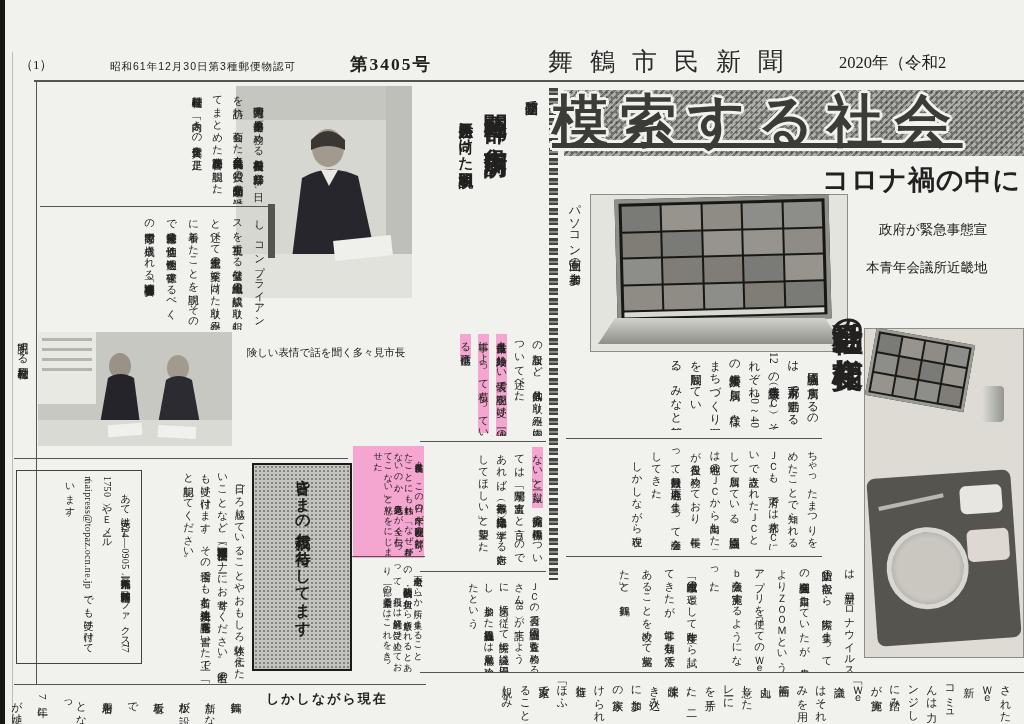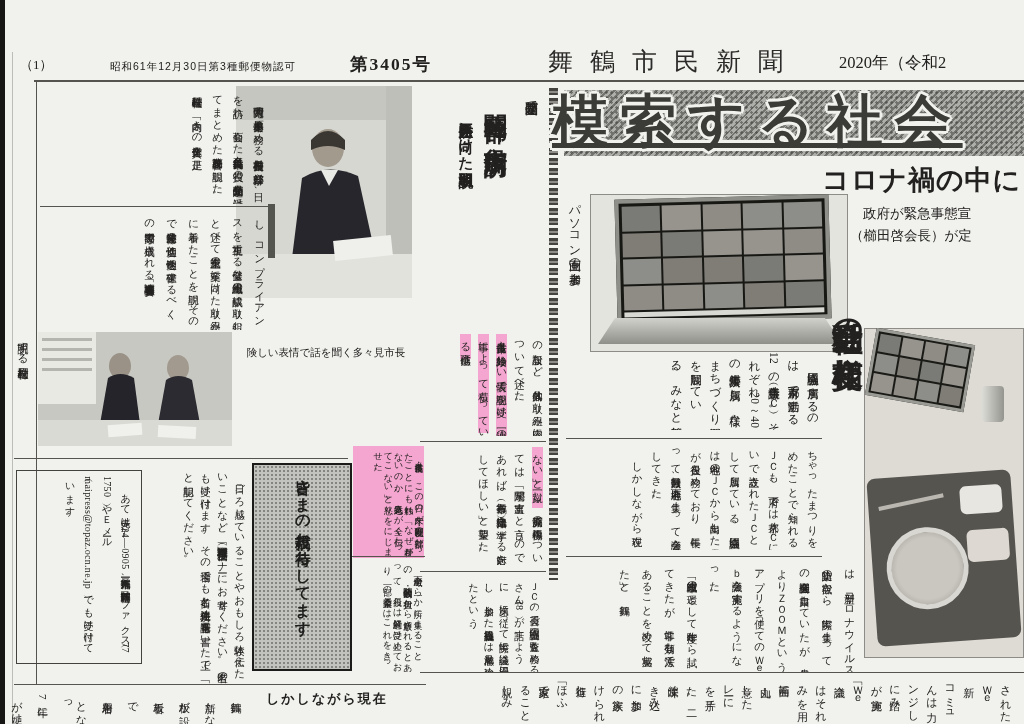--- a/index.html
+++ b/index.html
@@ -25,21 +25,21 @@
     text-shadow:-2px -2px 0 #f1f1ee,2px -2px 0 #f1f1ee,-2px 2px 0 #f1f1ee,2px 2px 0 #f1f1ee,
       0 -3px 0 #f1f1ee,0 3px 0 #f1f1ee,-3px 0 0 #f1f1ee,3px 0 0 #f1f1ee;}
   .chain{background:repeating-linear-gradient(180deg,#45433f 0 3px,#8f8d88 3px 5px,#45433f 5px 7px,rgba(0,0,0,0) 7px 10px);}
   .halftone-box{border:2px solid #1b1b19;background-color:#c2c2be;
     background-image:radial-gradient(rgba(70,70,68,.5) 1px,rgba(0,0,0,0) 1.4px);background-size:4px 4px;}
   .photo{background:#d5d5d0;overflow:hidden;box-shadow:0 0 0 1px #8e8c87 inset;}
   .grid{display:grid;gap:2px;}
   .grid>div{min-width:0;min-height:0;}
   .frag-strip{display:flex;justify-content:space-between;overflow:hidden;}
   .frag-strip span{writing-mode:vertical-rl;text-orientation:mixed;font-size:11px;line-height:13px;}
-  .intro p{margin:0;font-size:13.5px;line-height:21.5px;white-space:nowrap;overflow:hidden;}
+  .intro p{margin:16px;font-size:13.5px;line-height:21.5px;white-space:nowrap;overflow:hidden;}
   .intro p:first-child{padding-left:13px;}
 </style>
 </head>
 <body>
 
 <div id="canvas">
 
   <div class="abs scan-edge"></div>
   <div class="abs fold-line"></div>
 
@@ -179,21 +179,21 @@
             <div style="background: rgb(128, 125, 119);"></div>
             <div style="background: rgb(122, 122, 118);"></div>
           </div>
         <div class="abs" style="left:3px;bottom:2px;width:200px;height:5px;background:#d9d9d4;"></div>
       </div>
       <div class="abs" style="left:8px;top:124px;width:244px;height:26px;background:linear-gradient(#d2d2cd,#8f8f8a);clip-path:polygon(7% 0,93% 0,100% 100%,0 100%);"></div>
     </div>
 
     <div class="abs intro" style="left:850px;top:203px;width:174px;">
       <p>政府が緊急事態宣</p>
-      <p>（櫛田啓会長）が定</p>
+      <p>本青年会議所近畿地</p>
     </div>
 
     <div class="abs v" style="left:826px;top:298px;height:294px;font-size:31px;font-weight:bold;">社会活動の様相一変</div>
 
     <div class="abs v body" style="left:566px;top:352px;width:256px;height:78px;font-size:11.5px;line-height:19.5px;">　同協議会に所属するのは、京都府下で活動する12の青年会議所（ＪＣ）。それぞれ20～40歳の青年経済人が所属し、様々なまちづくり運動を展開している。みなと舞鶴</div>
     <div class="abs rule" style="left:566px;top:438px;width:256px;"></div>
 
     <div class="abs v body" style="left:566px;top:444px;width:256px;height:106px;font-size:10.5px;line-height:19.5px;">
       <span>ちゃったまつりを始めたことで知られる舞鶴ＪＣも、府下では京都ＪＣに次いで設立されたＪＣとして所属している。同協議会には各地のＪＣから出向した会員が役員を務めており、長年に渡って毎月数回、府下各地に集まって会議を実施してきた。</span><br>
       <span>　しかしながら現在</span>

